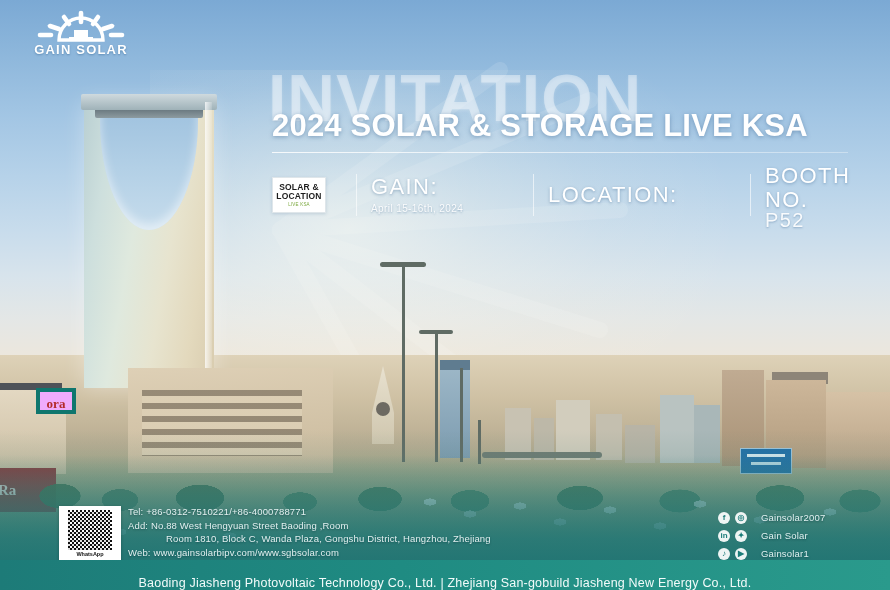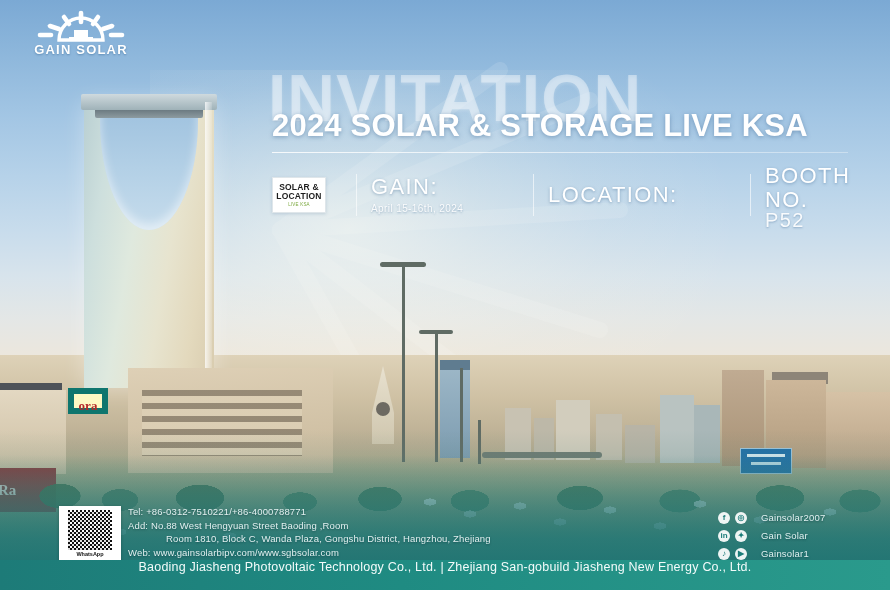--- a/index.html
+++ b/index.html
@@ -74,21 +74,21 @@
   .bldg-main{
     position:absolute; left:128px; top:368px; width:205px; height:105px;
     background:linear-gradient(175deg,#ded0b6,#c9b99c);
   }
   .bldg-main .floors{
     position:absolute; left:14px; top:22px; width:160px; height:66px;
     background:repeating-linear-gradient(180deg,#8b7f6c 0 6px, #ddd0b6 6px 13px);
     opacity:.85;
   }
   .bldg-left{ position:absolute; left:0; top:390px; width:66px; height:84px; background:linear-gradient(180deg,#e3d8c2,#cdbfa3); }
-  .ora-sign{ position:absolute; left:36px; top:388px; width:40px; height:26px; background:#fef9c3; border:6px solid #0f766e;margin-left:32px; }
+  .ora-sign{ position:absolute; left:36px; top:388px; width:40px; height:26px; background:#f0abfc; border:4px solid #0f766e; }
   .ora-sign span{ display:block; color:#b32a2a; font:bold 13px "Liberation Serif", serif; text-align:center; line-height:24px; }
   .dark-blk{ position:absolute; left:0; top:383px; width:62px; height:26px; background:#4e5258; }
   .redsign{ position:absolute; left:-6px; top:468px; width:62px; height:44px; background:#8d3236; }
   .redsign span{ color:#f0dede; font:bold 15px "Liberation Serif", serif; line-height:44px; padding-left:4px; display:block;}
 
   .twr-pointy{ position:absolute; left:372px; top:366px; width:22px; height:78px;
      background:linear-gradient(180deg,#e8e1cf,#cfc6ae); clip-path:polygon(50% 0,100% 60%,100% 100%,0 100%,0 60%); }
   .twr-pointy:after{content:"";position:absolute;left:4px;top:36px;width:14px;height:14px;border-radius:50%;background:#6d6a62;}
   .twr-glass{ position:absolute; left:440px; top:360px; width:30px; height:98px;
      background:linear-gradient(180deg,#9fb9c9,#7d9cb0); }
@@ -241,21 +241,21 @@
   .shandle{
     margin-left:9px; font:9.5px "Liberation Sans", sans-serif;
     color:rgba(240,252,252,.92); letter-spacing:.2px;
     text-shadow:0 1px 2px rgba(0,50,55,.5);
   }
 
   
   .footer{
     position:absolute; left:0; top:560px; width:890px; height:30px;
     background:linear-gradient(90deg,#1d7b78,#1f8b82 45%, #2a9a8c 100%);
-    display:flex; align-items:flex-start; justify-content:center;
+    display:flex; align-items:flex-end; justify-content:center;
   }
   .footer span{
     font:12.5px "Liberation Sans", sans-serif; color:#f2fbfa; letter-spacing:.2px;
   }
 </style>
 </head>
 <body>
 
 <div id="poster">
 

